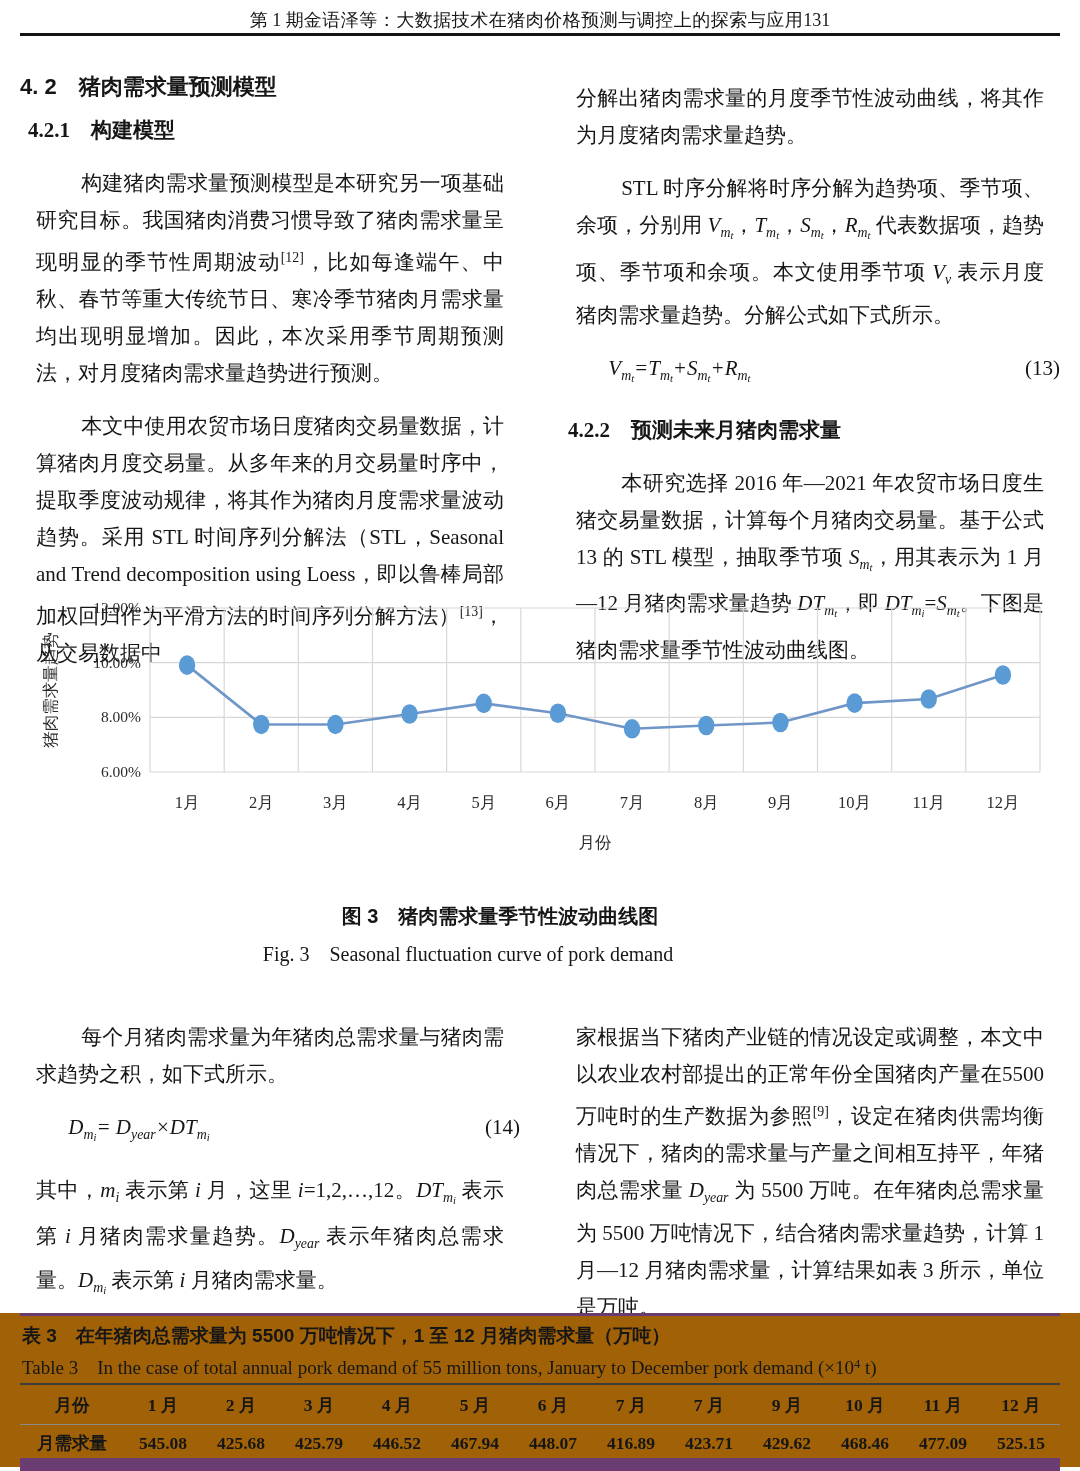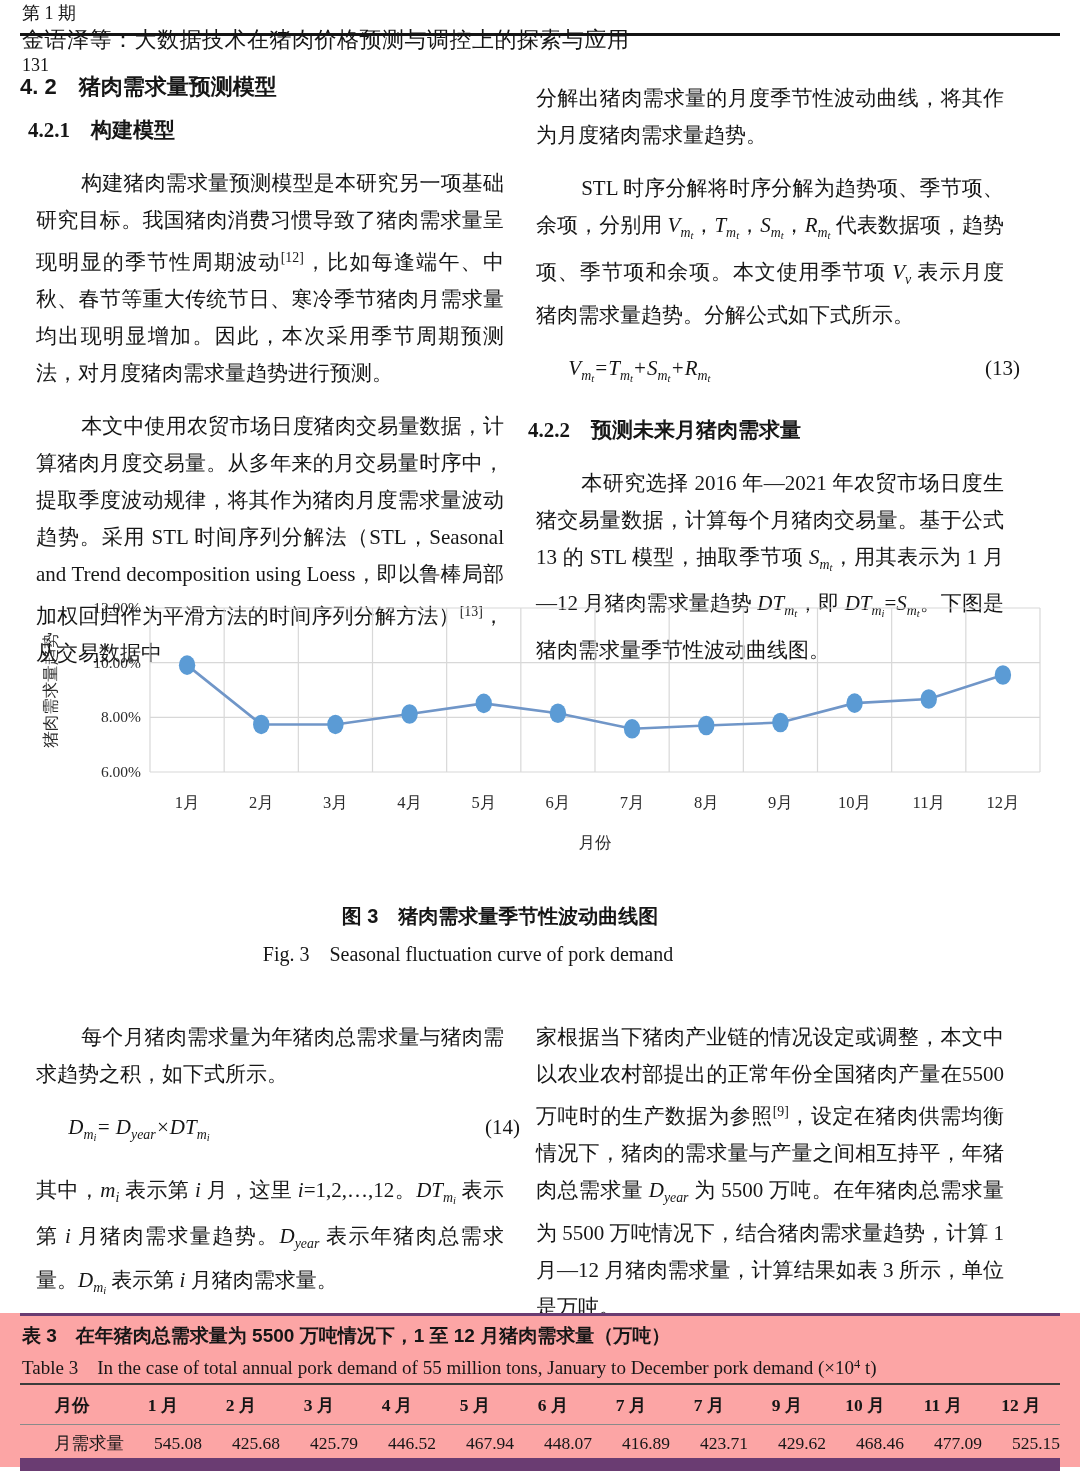--- a/index.html
+++ b/index.html
@@ -1,25 +1,25 @@
 <!DOCTYPE html>
 <html lang="zh"><head>
 <meta charset="utf-8">
 <style>
   html,body{margin:0;padding:0;}
   body{background:#ffffff;font-family:"Liberation Serif","DejaVu Serif",serif;color:#161616;}
   .page{position:relative;width:1080px;height:1471px;background:#ffffff;overflow:hidden;}
 
   
-  .hdr{position:absolute;top:1px;left:22px;width:1036px;display:flex;justify-content:space-between;align-items:baseline;font-size:18px;flex-direction:column;}
-  .hdr .title{font-size:22px;letter-spacing:.5px;}
+  .hdr{position:absolute;top:8px;left:22px;width:1036px;display:flex;justify-content:center;align-items:baseline;font-size:18px;}
+  .hdr .title{font-size:18px;letter-spacing:.5px;}
   .hdr-rule{position:absolute;top:33px;left:20px;width:1040px;height:3px;background:#141414;}
 
   
-  .cols{position:absolute;left:20px;width:1040px;display:flex;}
+  .cols{position:absolute;left:20px;width:1040px;display:flex;gap:40px;}
   .cols.top{top:64px;}
   .cols.bottom{top:1003px;}
   .col{width:500px;font-size:21px;line-height:37px;text-align:justify;}
   .h-black{font-family:"Liberation Sans","DejaVu Sans",sans-serif;font-weight:bold;font-size:22px;line-height:34px;margin:6px 0 6px;text-align:left;}
   .h-sub{font-size:21px;line-height:37px;margin:8px;text-align:left;}
   p.para{margin:16px;}
   .indent{text-indent:2.15em;}
 
   
   .s-i{font-style:italic;}
@@ -31,29 +31,29 @@
   .equation .eq-body{font-style:italic;}
   .equation .eq-num{font-style:normal;}
 
   
   .figure{position:absolute;top:585px;left:30px;width:1020px;height:285px;}
   .fig-cap-zh{position:absolute;top:903px;left:0;width:1000px;text-align:center;
     font-family:"Liberation Sans","DejaVu Sans",sans-serif;font-weight:bold;font-size:20px;}
   .fig-cap-en{position:absolute;top:941px;left:0;width:936px;text-align:center;font-size:20px;}
 
   
-  .tbl-section{position:absolute;top:1313px;left:0;width:1080px;height:154px;background:#fca5a5;}
+  .tbl-section{position:absolute;top:1313px;left:0;width:1080px;height:154px;background:#a16207;}
   .tbl-rule-top{position:absolute;top:0;left:20px;width:1040px;height:3px;background:#6a3c72;}
   .tbl-cap-zh{position:absolute;top:10px;left:22px;font-family:"Liberation Sans","DejaVu Sans",sans-serif;
     font-weight:bold;font-size:19px;}
   .tbl-cap-en{position:absolute;top:42px;left:22px;font-size:19px;}
   table.demand{position:absolute;top:70px;left:20px;width:1040px;border-collapse:collapse;font-size:17.5px;}
   table.demand tr.hd th{font-weight:bold;border-top:2px solid #3c3c3c;border-bottom:1px solid #8a8a8a;
     height:39px;padding:0;text-align:center;font-family:"Liberation Serif","DejaVu Serif",serif;}
-  table.demand tr.dt td{height:36px;padding:0;text-align:right;font-weight:normal;}
+  table.demand tr.dt td{height:36px;padding:0;text-align:center;font-weight:bold;}
   table.demand .first{width:104px;text-align:left;padding-left:10px;}
   .tbl-rule-bottom{position:absolute;top:145px;left:20px;width:1040px;height:13px;background:#6a3c72;}
 </style>
 </head>
 <body>
 
 <div class="page">
 
   <div class="hdr">
     <span>第 1 期</span>

